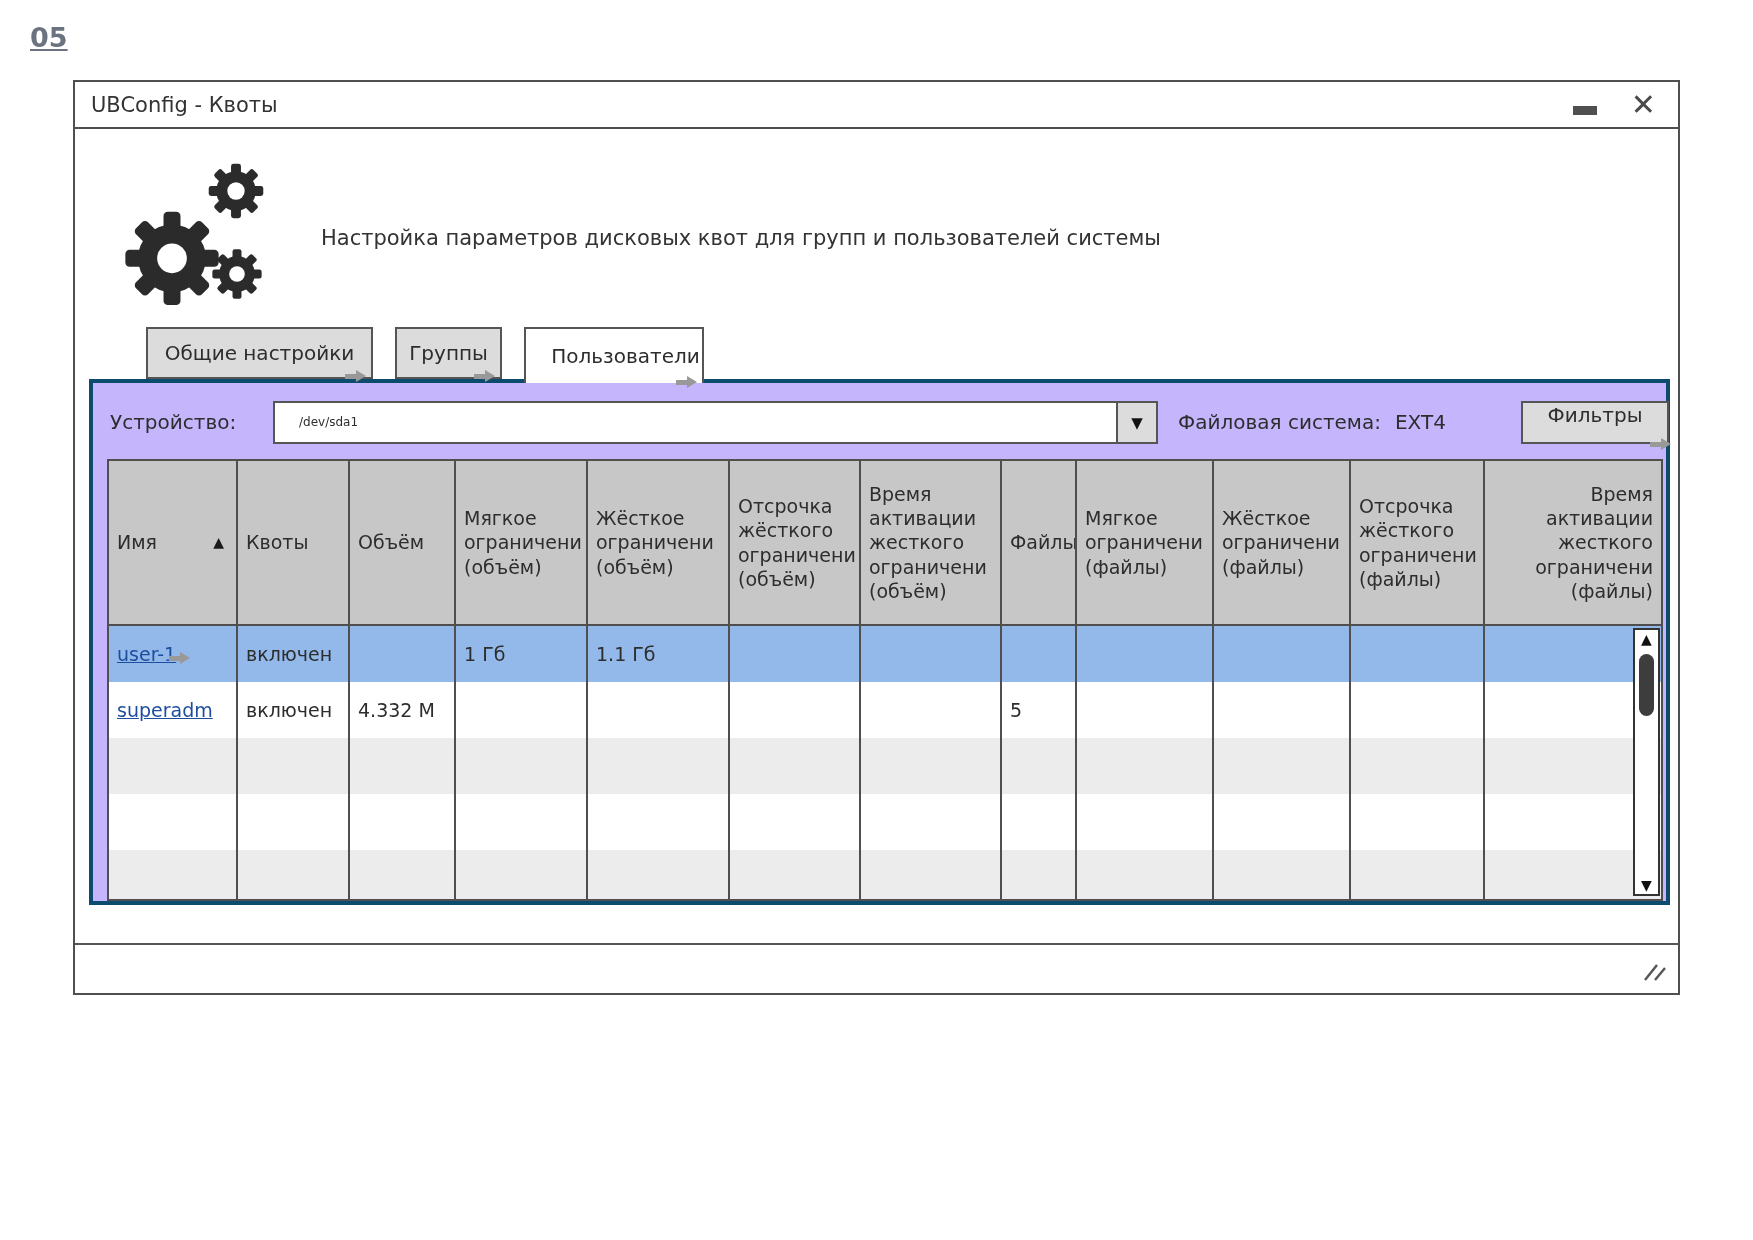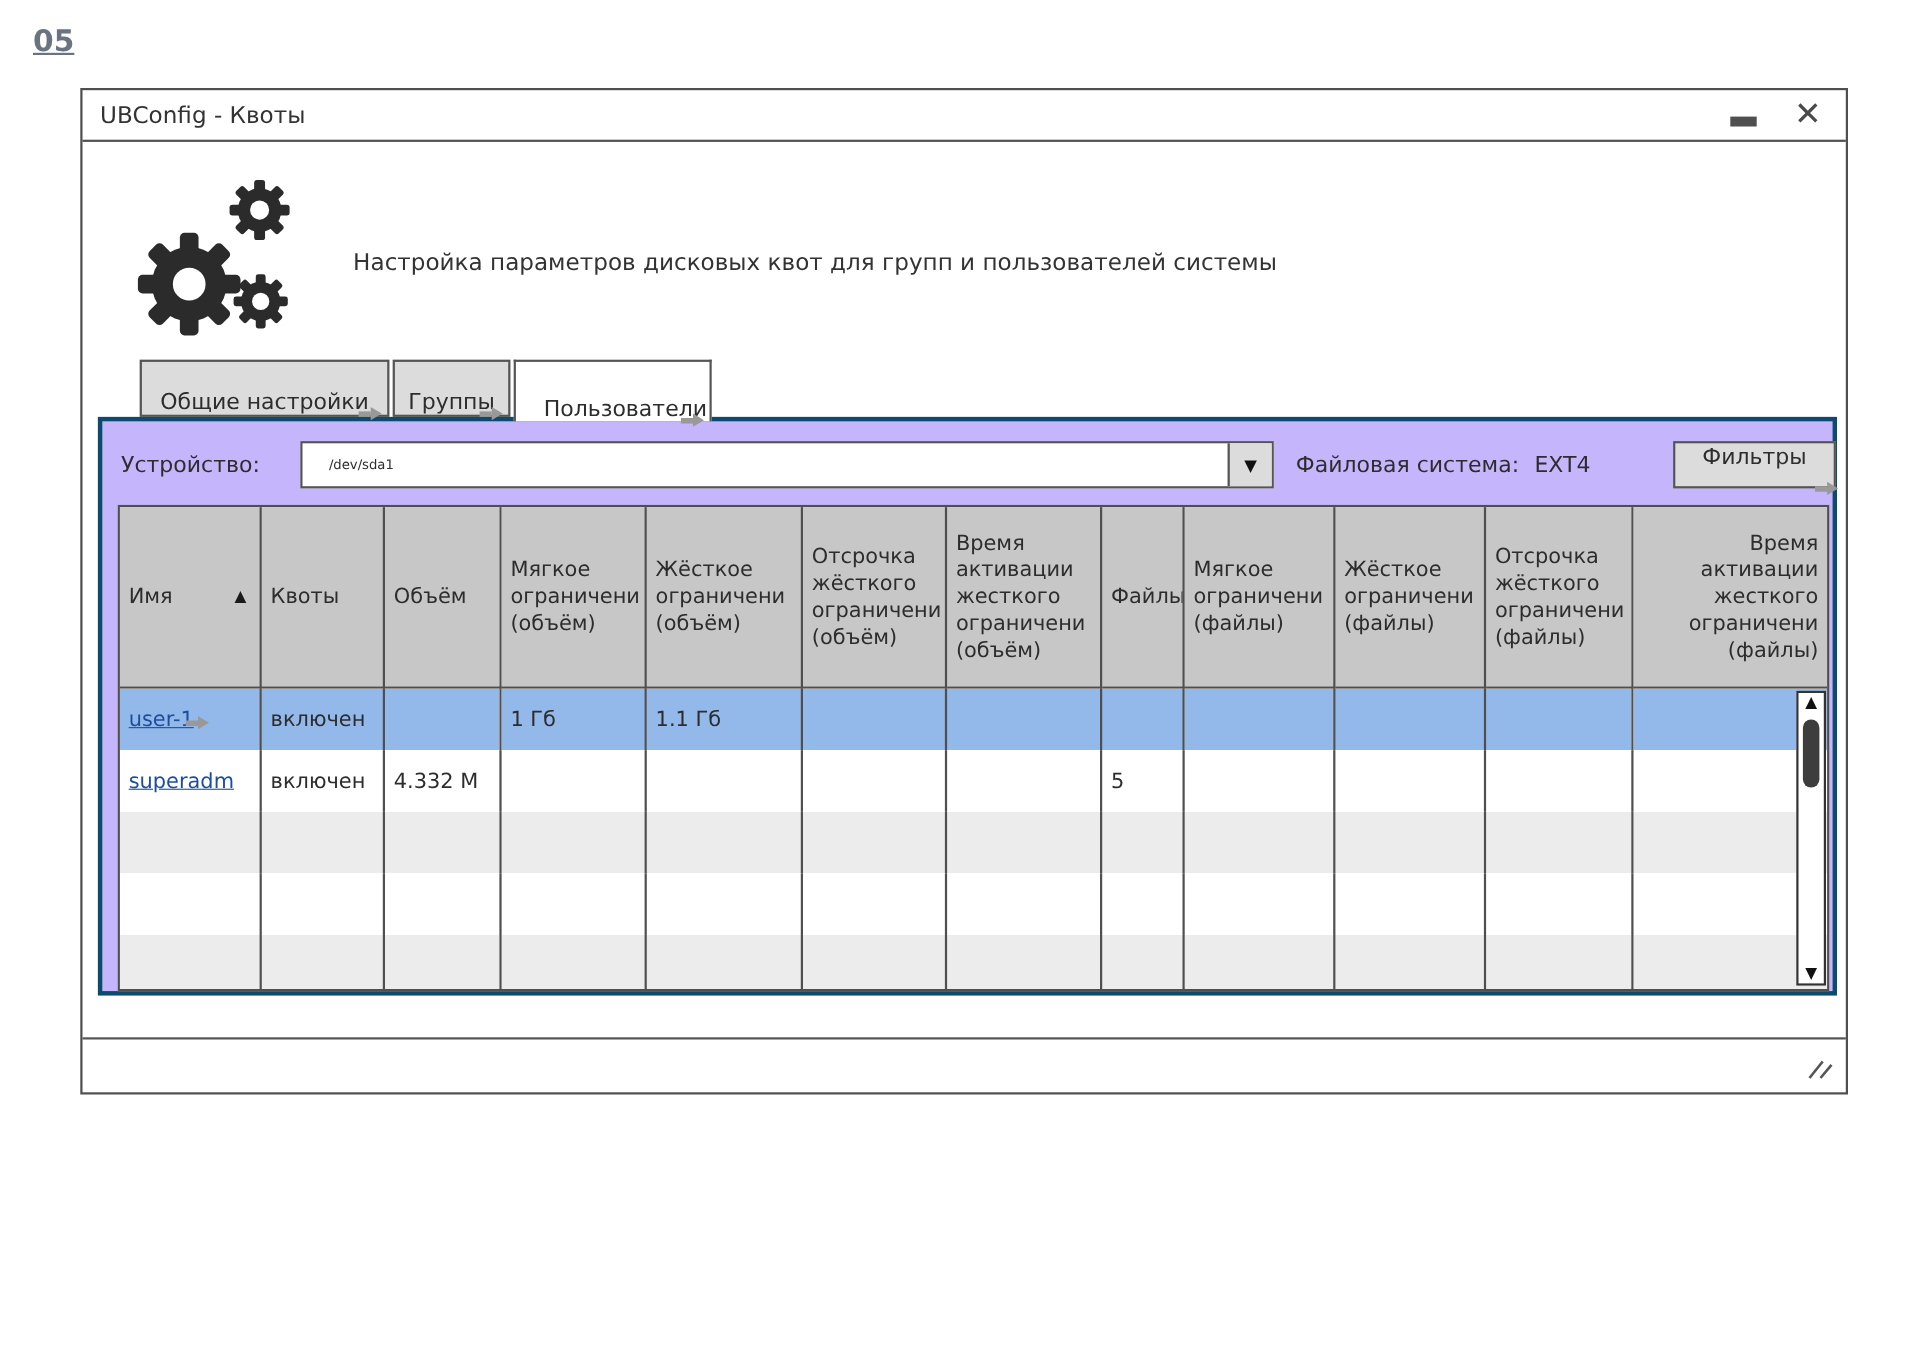--- a/index.html
+++ b/index.html
@@ -16,22 +16,22 @@
   .titlebar-controls{margin-left:auto;display:flex;align-items:center;gap:34px;margin-right:22px;}
   .min-btn{width:24px;height:9px;background:#4f4f4f;margin-top:12px;cursor:pointer;}
   .close-btn{font-size:30px;font-weight:bold;color:#4a4a4a;line-height:1;cursor:pointer;}
   
   .gears{position:absolute;left:44px;top:78px;width:160px;height:150px;}
   
   .description{position:absolute;left:246px;top:134px;width:960px;font-size:21px;color:#333;margin-top:10px;}
   
   .tabs{position:absolute;left:52px;top:245px;height:52px;display:flex;z-index:3;}
   .tab{position:relative;height:52px;box-sizing:border-box;border:2px solid #555;background:#dcdcdc;
-       display:flex;align-items:flex-end;justify-content:center;font-size:20px;color:#2d2d2d;
-       margin-right:3px;cursor:pointer;}
+       display:flex;align-items:center;justify-content:center;font-size:20px;color:#2d2d2d;
+       margin-right:3px;cursor:pointer;margin-left:19px;}
   .tab.active{background:#fff;border-bottom:none;height:56px;z-index:4;padding-left:23px;}
   .tab-general{width:227px;} .tab-groups{width:107px;} .tab-users{width:180px;}
   
   .wf-arrow{display:inline-block;position:relative;width:21px;height:12px;}
   .wf-arrow::before{content:"";position:absolute;left:0;top:4px;width:11px;height:5px;background:#999;}
   .wf-arrow::after{content:"";position:absolute;left:11px;top:0;width:0;height:0;
        border-left:10px solid #999;border-top:6px solid transparent;border-bottom:6px solid transparent;}
   .tab .wf-arrow{position:absolute;right:5px;bottom:-5px;}
   
   .panel{position:absolute;left:14px;top:297px;width:1581px;height:526px;background:#c4b5fd;

